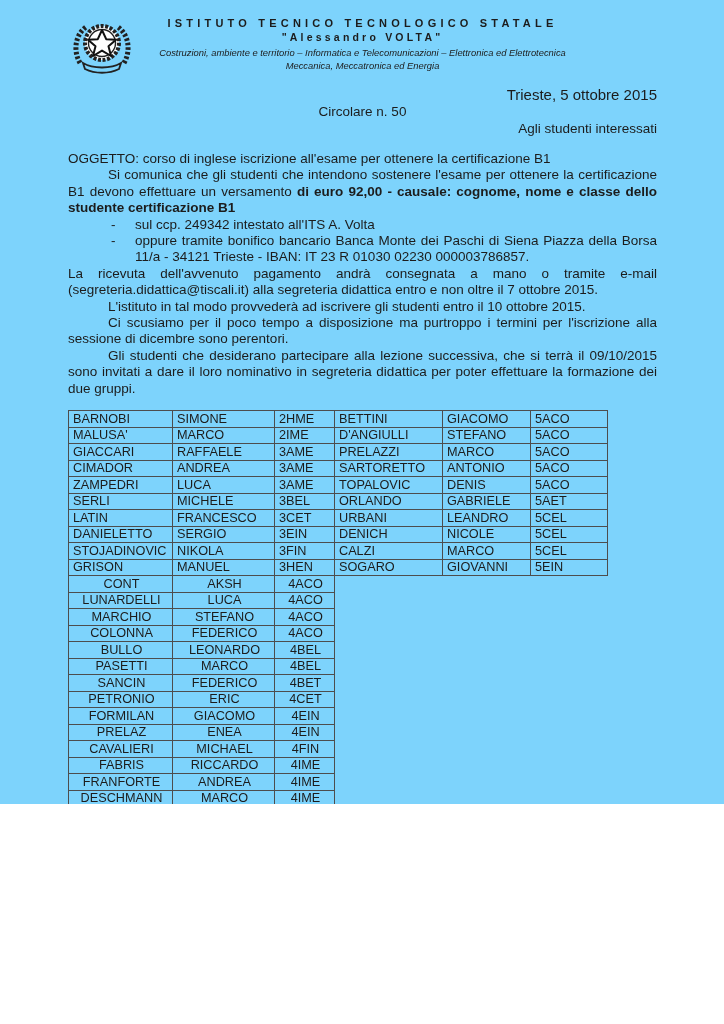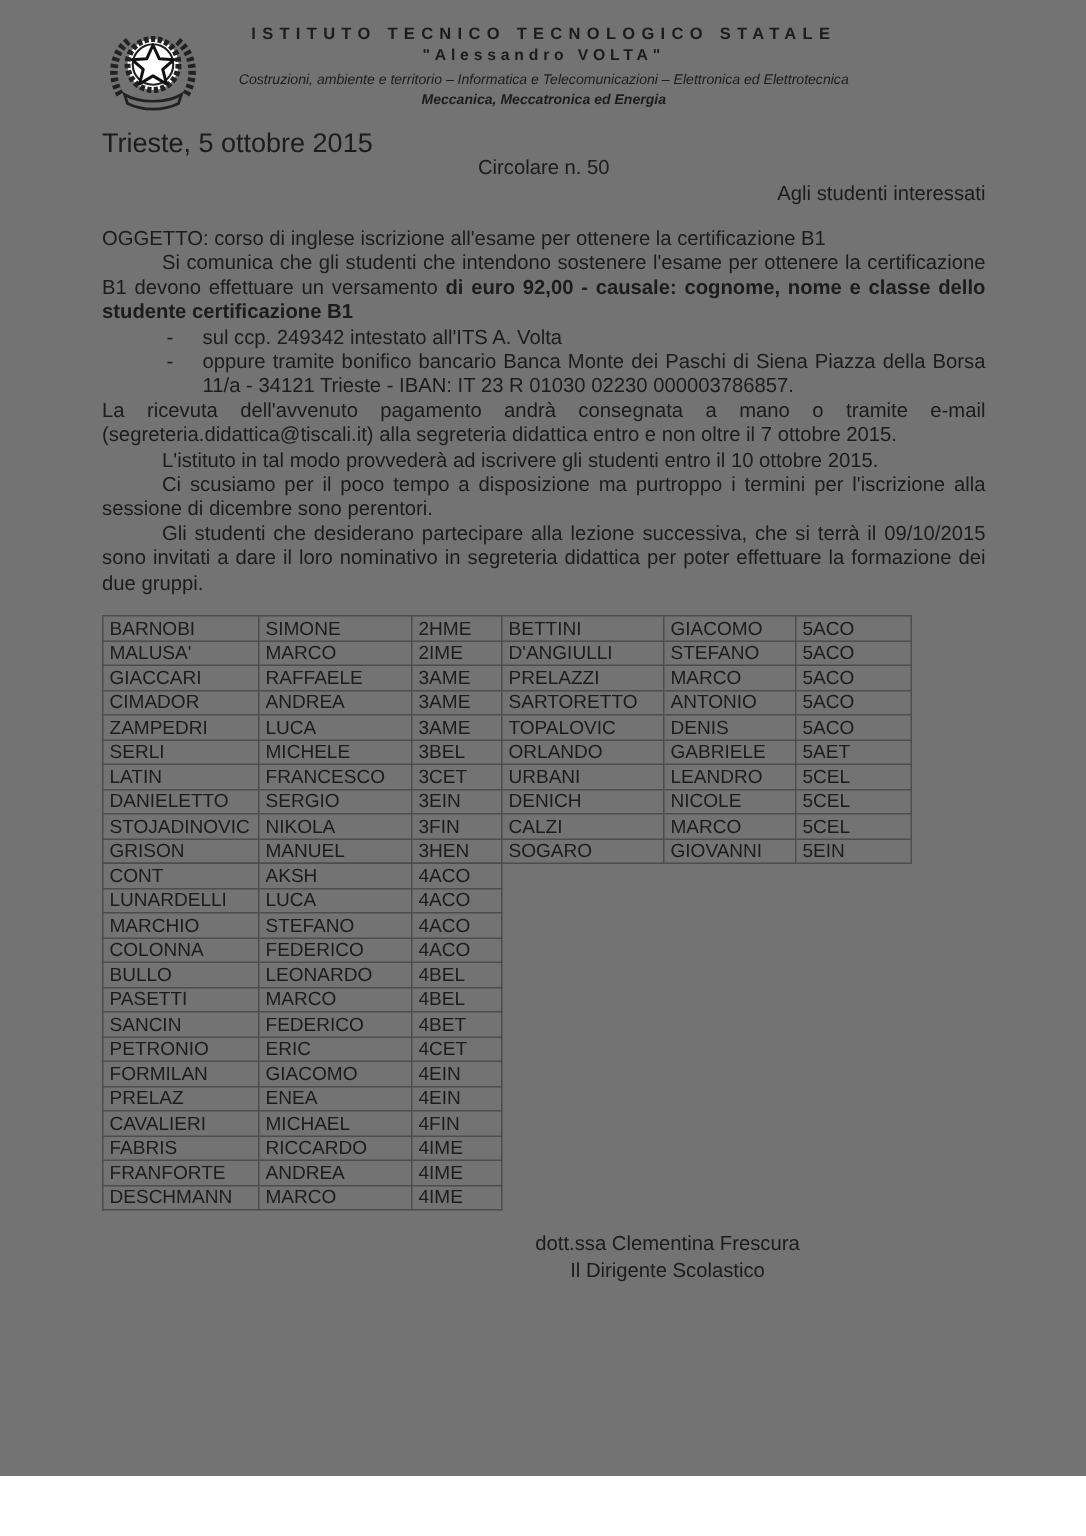--- a/index.html
+++ b/index.html
@@ -1,57 +1,57 @@
 <!DOCTYPE html>
 <html><head>
 <meta charset="utf-8">
 <style>
   html,body { margin:0; padding:0; background:#ffffff; }
   .page {
     position:relative;
-    width:724px; height:984px;
+    width:724px; height:804px;
     margin:0 auto;
-    background:#737373;
+    background:#7dd3fc;
     box-sizing:border-box;
     padding:17px 67px 0 68px;
     font-family:"Liberation Sans", sans-serif;
     color:#1c1c1c;
     overflow:hidden;
   }
 
   
   .doc-header { position:relative; text-align:center; min-height:62px; }
   .emblem-wrap { position:absolute; left:1px; top:1px; width:66px; height:58px; }
   .school-name  { font-weight:bold; font-size:11px;   letter-spacing:4.2px; white-space:nowrap; }
   .school-sub   { font-weight:bold; font-size:10.5px; letter-spacing:3.2px; margin-top:2px; white-space:nowrap; }
   .courses1 { font-style:italic; font-size:9.4px; margin-top:4px; white-space:nowrap; }
-  .courses2 { font-style:italic; font-size:9.4px; margin-top:2px;font-weight:bold; }
-
-  
-  .meta-date { text-align:left;  font-size:18px; margin-top:8px;  line-height:16px; }
+  .courses2 { font-style:italic; font-size:9.4px; margin-top:2px; }
+
+  
+  .meta-date { text-align:right;  font-size:15px; margin-top:8px;  line-height:16px; }
   .meta-circ { text-align:center; font-size:13.5px; margin-top:1px;  line-height:16px; }
   .meta-dest { text-align:right;  font-size:13.5px; margin-top:1px;  line-height:16px; }
 
   
   .subject { font-size:13.5px; margin-top:14px; line-height:16.4px; }
   p.bodytxt { margin:0; font-size:13.5px; line-height:16.4px; text-align:justify; }
   .indent { text-indent:40px; }
   .mt16 { margin-top:16px; }
   .b { font-weight:bold; }
   .bullet { position:relative; padding-left:67px; font-size:13.5px; line-height:16.4px; text-align:justify; margin:0; }
   .bullet .dash { position:absolute; left:43px; top:0; }
 
   
   table.students { border-collapse:collapse; margin-top:13px; table-layout:fixed;padding-left:23px; }
   table.students td {
     border:1px solid #4d4d4d;
     font-size:12.7px; line-height:14.5px; height:15.5px;
     padding:0 2px 0 4px; white-space:nowrap; overflow:hidden;
   }
-  table.students.cont { margin-top:-1px; }
+  table.students.cont { margin-top:-1px;text-align:center; }
   .c-sur  { width:104px; } .c-nam { width:102px; } .c-cls { width:60px; }
   .c-sur2 { width:108px; } .c-nam2 { width:88px; } .c-cls2 { width:77px; }
 
   
   .signature { width:280px; margin:13px 0 0 237px; text-align:center; font-size:13.5px; line-height:17.5px; }
 </style>
 </head>
 <body>
 
 <div class="page">

